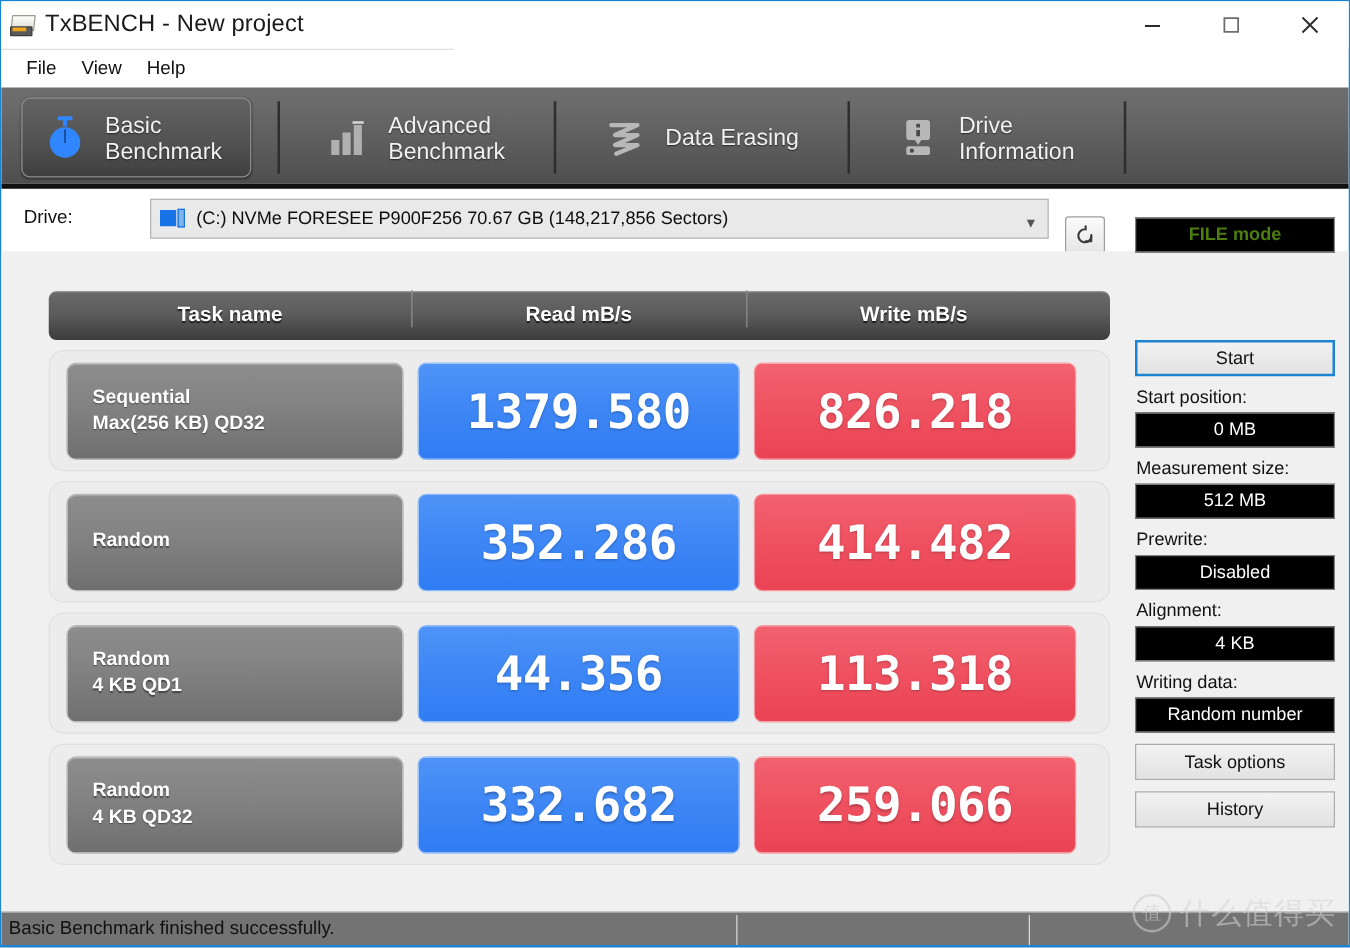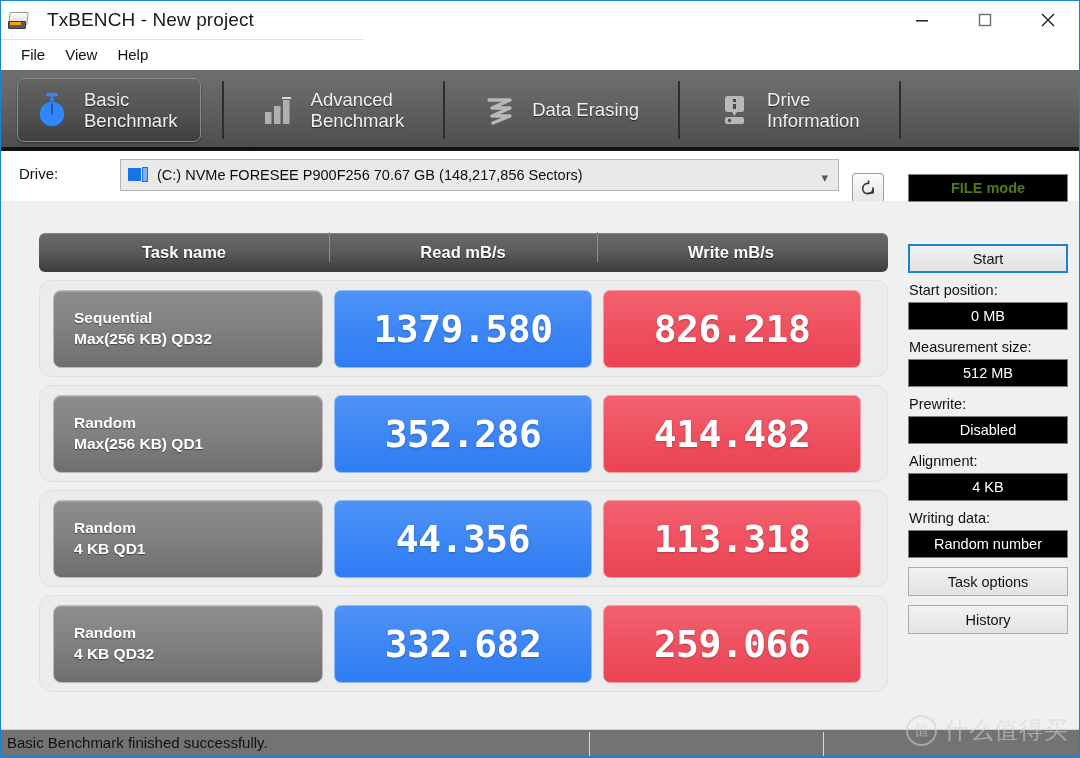--- a/index.html
+++ b/index.html
@@ -63,21 +63,21 @@
   }
   .app-icon .driveled {
     position: absolute;
     left: 3px; top: 12px;
     width: 11px; height: 3px;
     background: #f0a41c;
   }
   .title-text {
     font-size: 19px;
     color: #1a1a1a;
-    margin-left: 18px;
+    margin-left: 7px;
     white-space: nowrap;
     letter-spacing: 0.1px;
   }
   .winbtns {
     position: absolute;
     right: 0; top: 0;
     height: 38px;
     display: flex;
   }
   .winbtn {
@@ -369,20 +369,21 @@
     border: 1px solid #adadad;
     box-sizing: border-box;
     display: flex;
     align-items: center;
     justify-content: center;
     font-size: 14.5px;
     color: #111;
   }
   .sb-btn.primary {
     border: 2px solid #1b84d2;
+    margin-top: 28px;
   }
   .sb-label {
     font-size: 14.5px;
     color: #111;
     margin: 9px 0 4px 1px;
   }
   .sb-value {
     width: 160px;
     height: 28px;
     background: #000;
@@ -590,21 +591,20 @@
           <span class="task-l1">Sequential</span>
           <span class="task-l2">Max(256 KB) QD32</span>
         </div>
         <div class="val-cell read">1379.580</div>
         <div class="val-cell write">826.218</div>
       </div>
 
       <div class="rowcard">
         <div class="task-cell">
           <span class="task-l1">Random</span>
-          <span class="task-l2">Max(256 KB) QD1</span>
         </div>
         <div class="val-cell read">352.286</div>
         <div class="val-cell write">414.482</div>
       </div>
 
       <div class="rowcard">
         <div class="task-cell">
           <span class="task-l1">Random</span>
           <span class="task-l2">4 KB QD1</span>
         </div>

